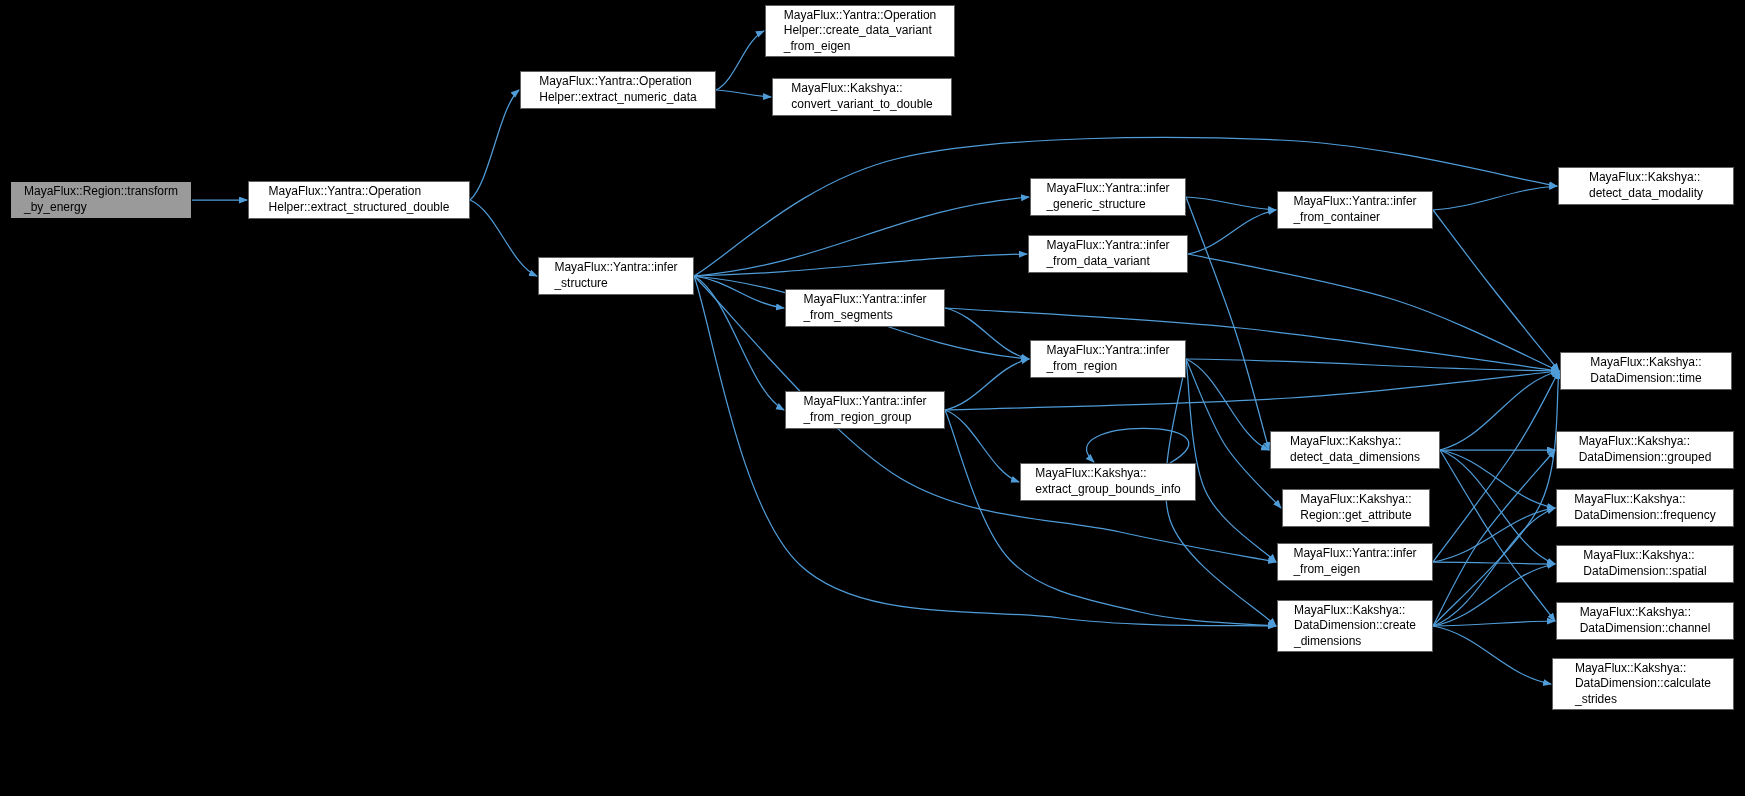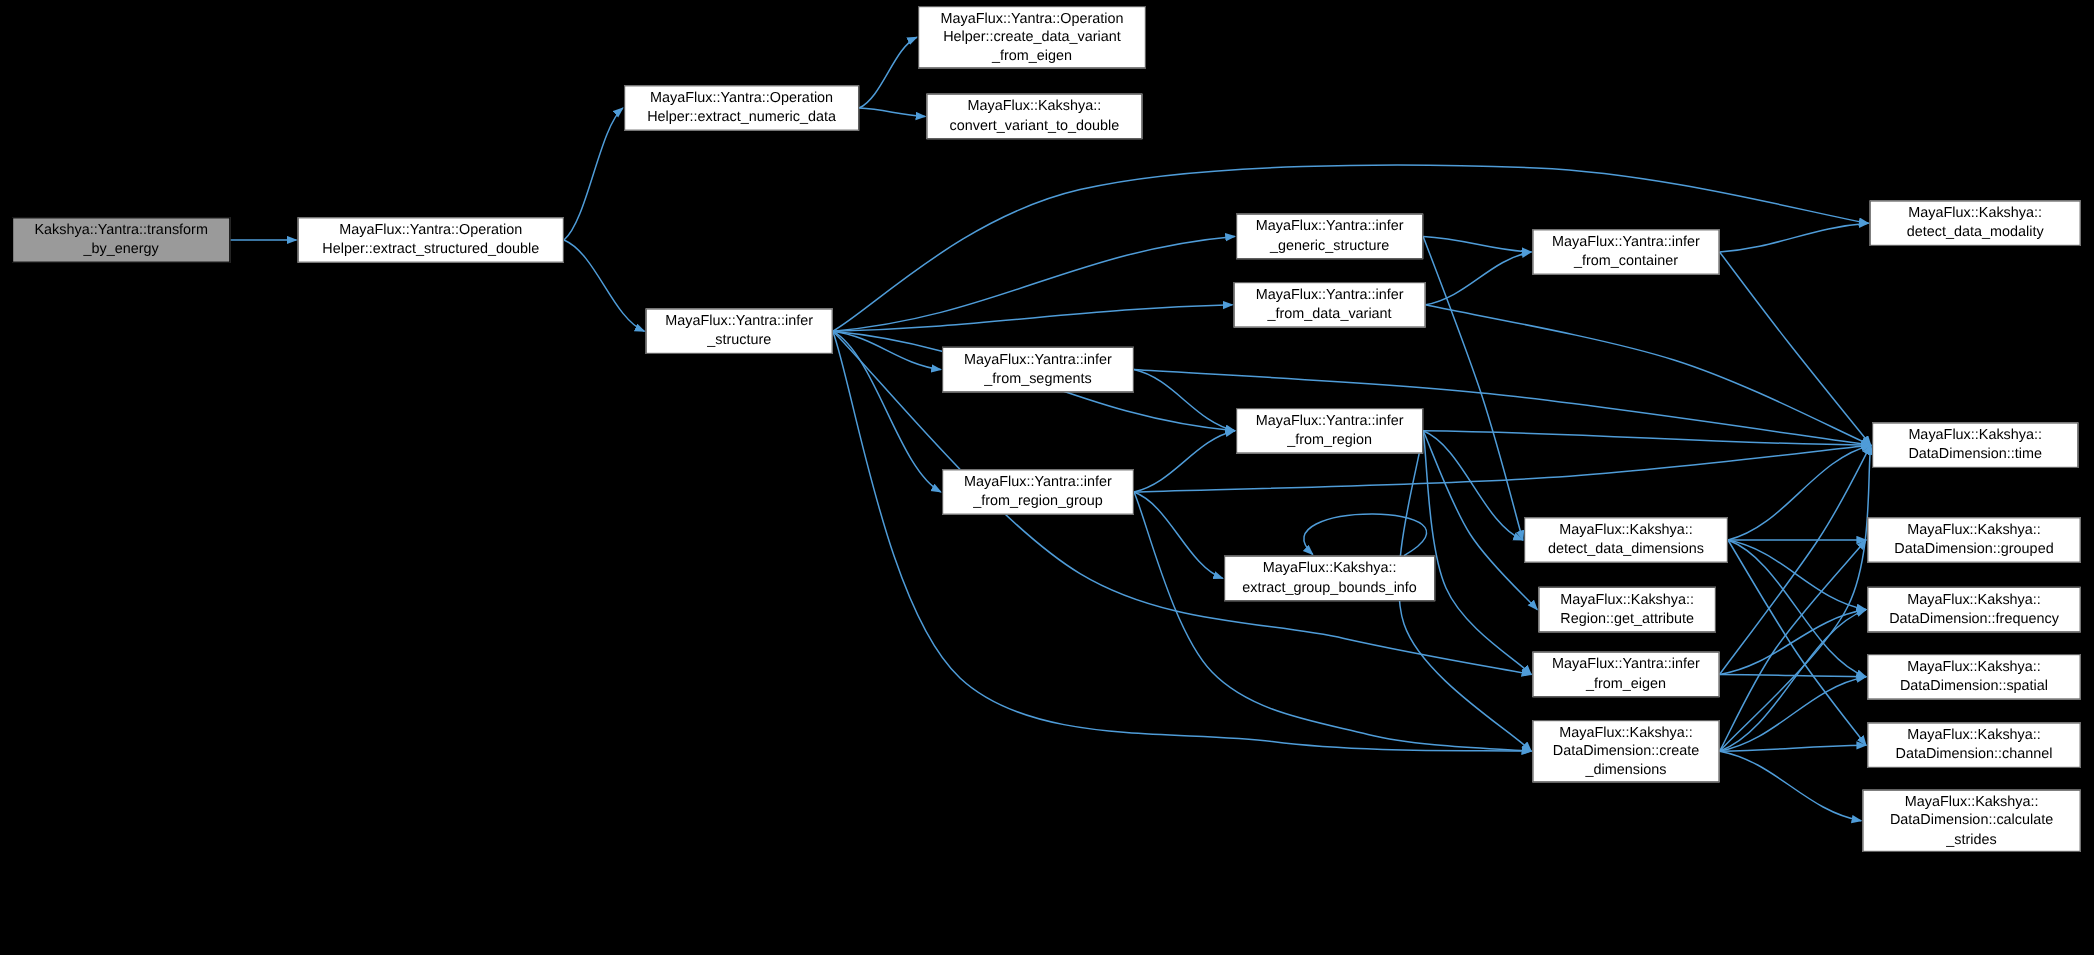--- a/index.html
+++ b/index.html
@@ -26,21 +26,20 @@
     position: absolute;
     box-sizing: border-box;
     background: var(--node-fill, #fff);
     border: 1px solid var(--node-border, #5f5f5f);
     color: var(--text, #000);
     font-size: 12px;
     line-height: 1.3;
     display: flex;
     align-items: center;
     justify-content: center;
-    text-align: center;
     white-space: pre-line;
     padding: 1px 3px;
     cursor: pointer;
   }
   .node.highlight {
     background: var(--hl-fill, #9a9a9a);
     border-color: #000;
     cursor: default;
   }
 </style>
@@ -96,21 +95,21 @@
         <path d="M 1433 562 C 1446.6666666666667 543.3333333333334, 1494 481.8333333333333, 1515 450 C 1536 418.1666666666667, 1551.6666666666667 384.1666666666667, 1559 371" stroke="#4f9cd8" fill="none" stroke-width="1.25" marker-end="url(#arrow)"></path>
         <path d="M 1433 626 C 1440.8333333333333 611.6666666666666, 1459.6666666666667 569.3333333333334, 1480 540 C 1500.3333333333333 510.6666666666667, 1542.5 465, 1555 450" stroke="#4f9cd8" fill="none" stroke-width="1.25" marker-end="url(#arrow)"></path>
         <path d="M 1433 626 C 1481.8 608.3, 1506.2 525.7, 1555 508" stroke="#4f9cd8" fill="none" stroke-width="1.25" marker-end="url(#arrow)"></path>
         <path d="M 1433 626 C 1481.8 616.7, 1506.2 573.3, 1555 564" stroke="#4f9cd8" fill="none" stroke-width="1.25" marker-end="url(#arrow)"></path>
         <path d="M 1433 626 C 1481.8 625.25, 1506.2 621.75, 1555 621" stroke="#4f9cd8" fill="none" stroke-width="1.25" marker-end="url(#arrow)"></path>
         <path d="M 1433 626 C 1480.2 634.7, 1503.8 675.3, 1551 684" stroke="#4f9cd8" fill="none" stroke-width="1.25" marker-end="url(#arrow)"></path>
         <path d="M 1433 626 C 1450.8333333333333 605.8333333333334, 1519 547.5, 1540 505 C 1561 462.5, 1555.8333333333333 393.3333333333333, 1559 371" stroke="#4f9cd8" fill="none" stroke-width="1.25" marker-end="url(#arrow)"></path>
       </g>
   </svg>
 
-  <div class="node highlight" style="left: 10px; top: 181px; width: 182px; height: 38px;">Kakshya::Yantra::transform
+  <div class="node highlight" style="left: 10px; top: 181px; width: 182px; height: 38px;">MayaFlux::Region::transform
 _by_energy</div>
   <div class="node" style="left: 248px; top: 181px; width: 222px; height: 38px;">MayaFlux::Yantra::Operation
 Helper::extract_structured_double</div>
   <div class="node" style="left: 520px; top: 71px; width: 196px; height: 38px;">MayaFlux::Yantra::Operation
 Helper::extract_numeric_data</div>
   <div class="node" style="left: 765px; top: 5px; width: 190px; height: 52px;">MayaFlux::Yantra::Operation
 Helper::create_data_variant
 _from_eigen</div>
   <div class="node" style="left: 772px; top: 78px; width: 180px; height: 38px;">MayaFlux::Kakshya::
 convert_variant_to_double</div>

